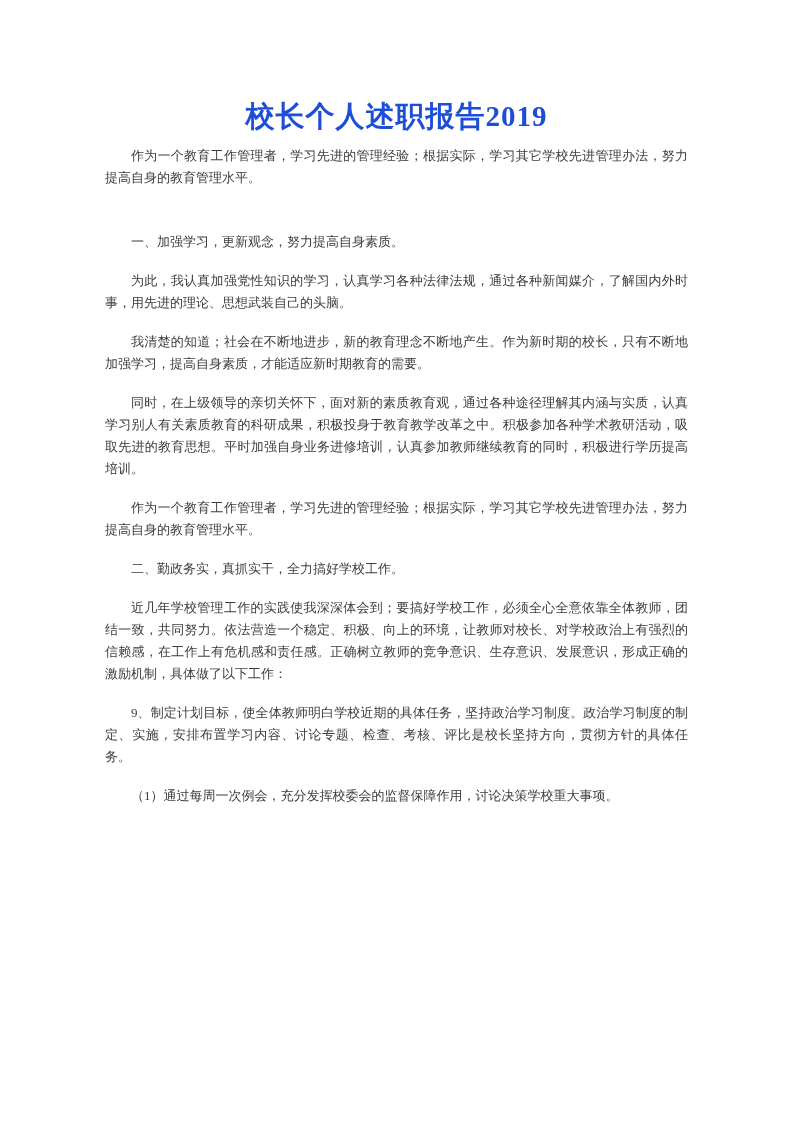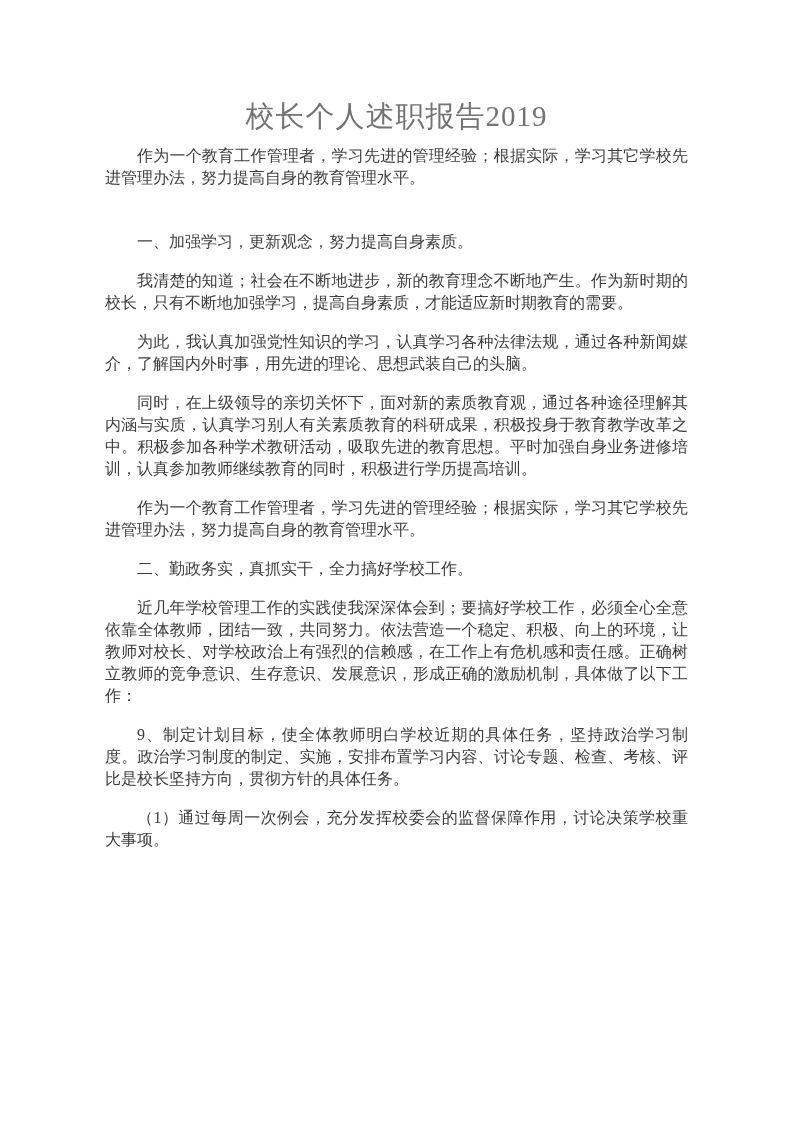--- a/index.html
+++ b/index.html
@@ -17,49 +17,49 @@
     box-sizing: border-box;
     width: 793px;
     height: 1122px;
     padding: 97px 105px 40px 105px;
     background: #ffffff;
   }
   .doc-title {
     margin: 0 0 10px 0;
     font-size: 29px;
     line-height: 38px;
-    font-weight: normal;
+    font-weight: bold;
     text-align: center;
-    color: #737373;
+    color: #1d4ed8;
     letter-spacing: 1px;
   }
   .doc-body p {
     margin: 0 0 17px 0;
-    font-size: 16px;
+    font-size: 13px;
     line-height: 22px;
     text-align: justify;
     text-indent: 2em;
     color: #3c3c3c;
     word-break: break-all;
   }
   .doc-body p.gap-after {
     margin-bottom: 42px;
   }
 </style>
 </head>
 <body>
 
 <div class="doc-page">
   <h1 class="doc-title">校长个人述职报告2019</h1>
 
   <div class="doc-body">
     <p class="gap-after">作为一个教育工作管理者，学习先进的管理经验；根据实际，学习其它学校先进管理办法，努力提高自身的教育管理水平。</p>
     <p>一、加强学习，更新观念，努力提高自身素质。</p>
+    <p>为此，我认真加强党性知识的学习，认真学习各种法律法规，通过各种新闻媒介，了解国内外时事，用先进的理论、思想武装自己的头脑。</p>
     <p>我清楚的知道；社会在不断地进步，新的教育理念不断地产生。作为新时期的校长，只有不断地加强学习，提高自身素质，才能适应新时期教育的需要。</p>
-    <p>为此，我认真加强党性知识的学习，认真学习各种法律法规，通过各种新闻媒介，了解国内外时事，用先进的理论、思想武装自己的头脑。</p>
     <p>同时，在上级领导的亲切关怀下，面对新的素质教育观，通过各种途径理解其内涵与实质，认真学习别人有关素质教育的科研成果，积极投身于教育教学改革之中。积极参加各种学术教研活动，吸取先进的教育思想。平时加强自身业务进修培训，认真参加教师继续教育的同时，积极进行学历提高培训。</p>
     <p>作为一个教育工作管理者，学习先进的管理经验；根据实际，学习其它学校先进管理办法，努力提高自身的教育管理水平。</p>
     <p>二、勤政务实，真抓实干，全力搞好学校工作。</p>
     <p>近几年学校管理工作的实践使我深深体会到；要搞好学校工作，必须全心全意依靠全体教师，团结一致，共同努力。依法营造一个稳定、积极、向上的环境，让教师对校长、对学校政治上有强烈的信赖感，在工作上有危机感和责任感。正确树立教师的竞争意识、生存意识、发展意识，形成正确的激励机制，具体做了以下工作：</p>
     <p>9、制定计划目标，使全体教师明白学校近期的具体任务，坚持政治学习制度。政治学习制度的制定、实施，安排布置学习内容、讨论专题、检查、考核、评比是校长坚持方向，贯彻方针的具体任务。</p>
     <p>（1）通过每周一次例会，充分发挥校委会的监督保障作用，讨论决策学校重大事项。</p>
   </div>
 </div>
 
 </body></html>

